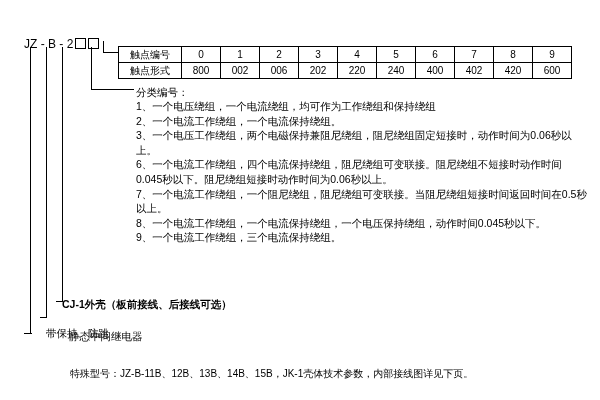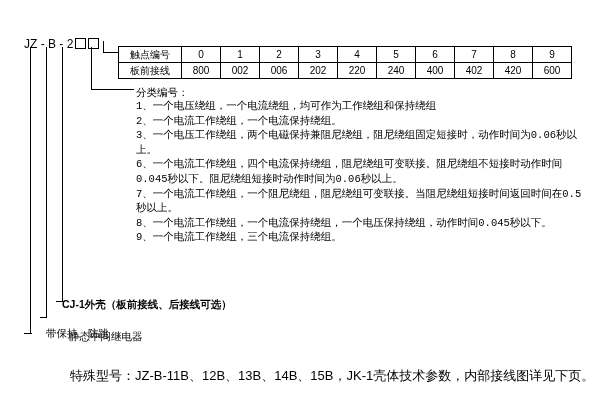--- a/index.html
+++ b/index.html
@@ -62,32 +62,31 @@
     white-space:nowrap;
   }
   .cat-title{left:136px;top:85px;}
   .list{
     position:absolute;
     left:136px;
     top:99px;
     width:452px;
     font-size:10.5px;
     line-height:14.6px;
-    font-family:Liberation Mono, monospace;
   }
   .list .item{margin:0;padding:0;}
 
   .lbl-case{left:62px;top:297px;font-weight:bold;}
   .lbl-hold{left:46px;top:326px;}
   .lbl-relay{left:30px;top:329px;margin-left:39px;}
 
   .special{
     position:absolute;
     left:70px; top:367px;
-    font-size:13px;
+    font-size:10px;
     white-space:nowrap;
   }
 </style>
 </head>
 <body>
 
 <div class="root">
 
   <div class="model-code">
     <span class="txt">JZ - B - 2</span><span class="box"></span><span class="box"></span>
@@ -103,21 +102,21 @@
         <td class="cell">2</td>
         <td class="cell">3</td>
         <td class="cell">4</td>
         <td class="cell">5</td>
         <td class="cell">6</td>
         <td class="cell">7</td>
         <td class="cell">8</td>
         <td class="cell">9</td>
       </tr>
       <tr>
-        <td class="hdr">板前接线</td>
+        <td class="hdr">触点形式</td>
         <td class="cell">800</td>
         <td class="cell">002</td>
         <td class="cell">006</td>
         <td class="cell">202</td>
         <td class="cell">220</td>
         <td class="cell">240</td>
         <td class="cell">400</td>
         <td class="cell">402</td>
         <td class="cell">420</td>
         <td class="cell">600</td>

